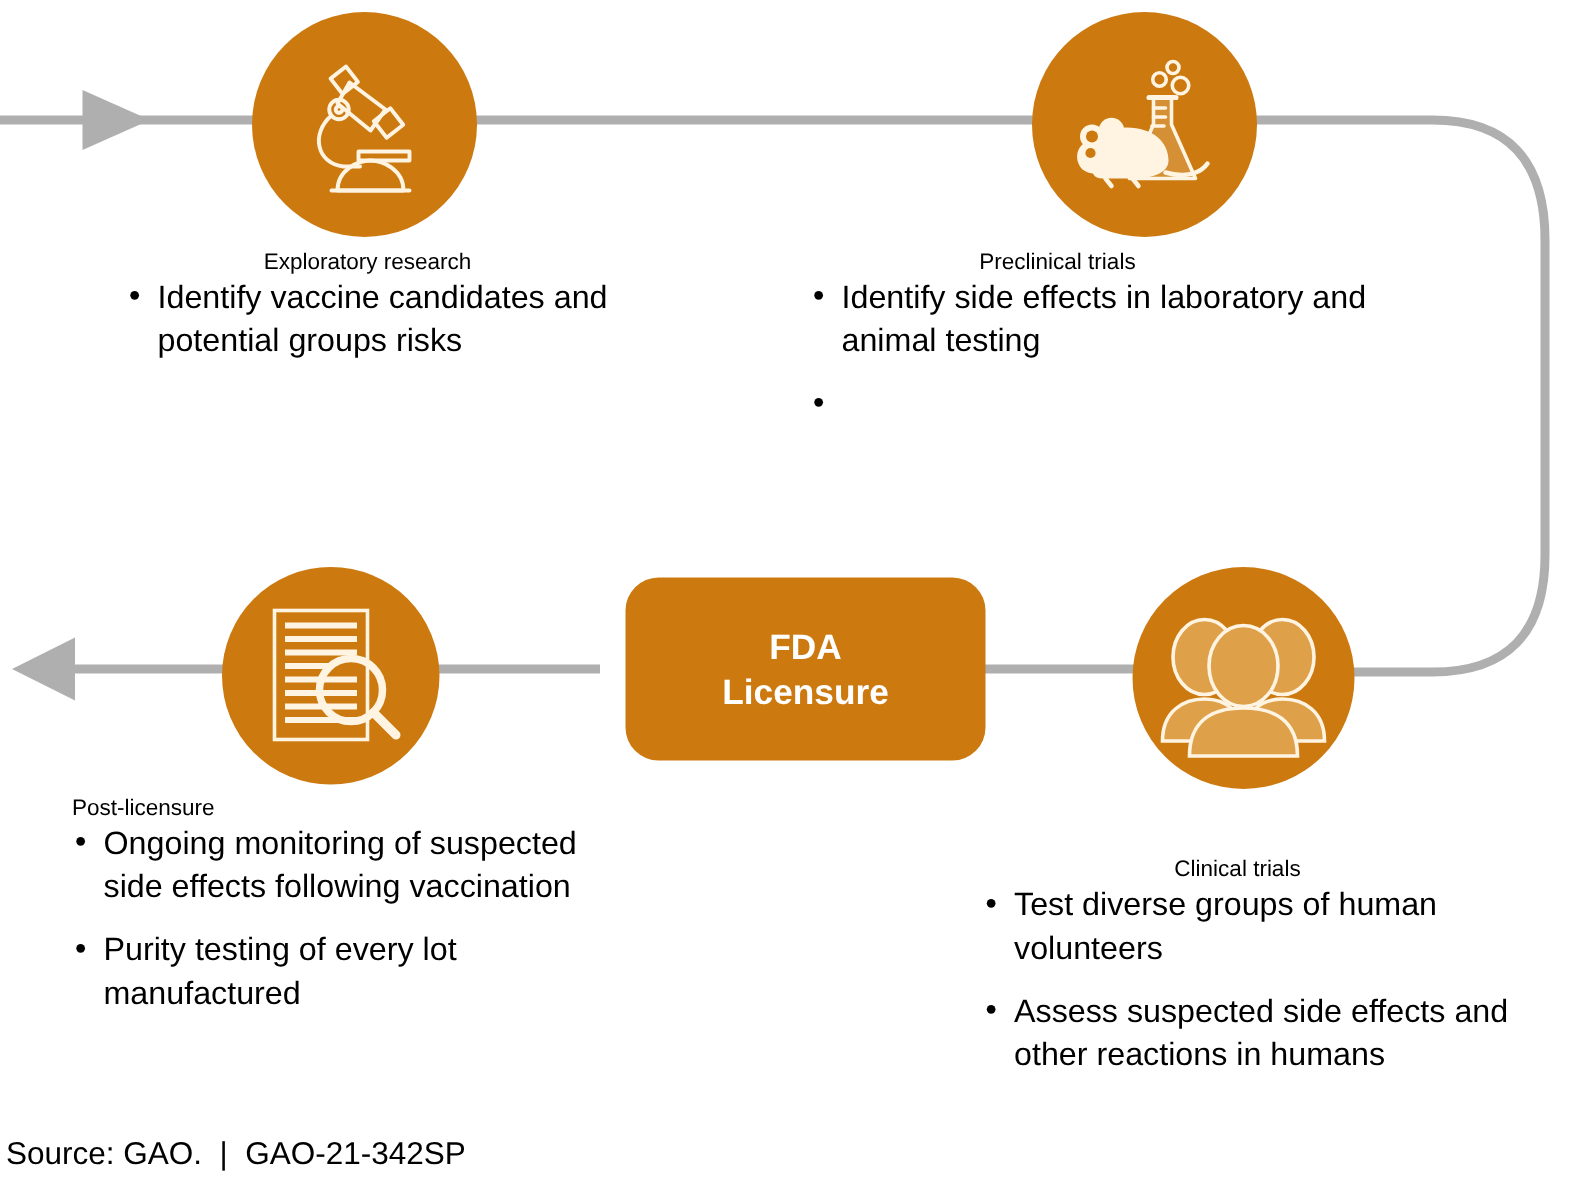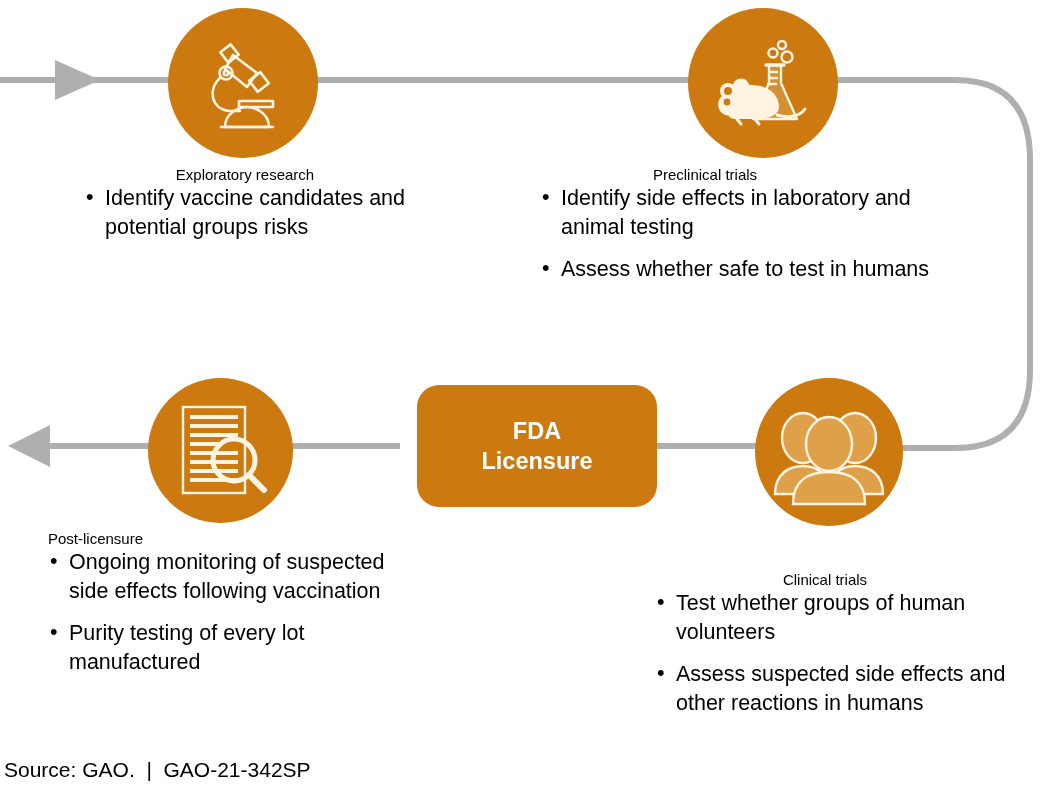--- a/index.html
+++ b/index.html
@@ -190,21 +190,21 @@
 
     <path d="M 66 84 C 80 88, 90 84, 94 78" stroke="#FFF4E2" stroke-width="3"></path>
 
     <path d="M 26 88 L 30 93 M 44 88 L 48 93" stroke="#FFF4E2" stroke-width="3"></path>
   </svg>
 </div>
 <div class="stage-text" id="stage-preclinical-text">
   <div class="stage-heading">Preclinical trials</div>
   <ul class="bullet-list">
     <li><span class="bullet-dot">•</span><span>Identify side effects in laboratory and animal testing</span></li>
-    <li><span class="bullet-dot">•</span><span>Assess whether safe to test in humans</span></li>
+    <li><span class="bullet-dot">•</span></li>
   </ul>
 </div>
 
 <div id="fda-box">
   <span>FDA</span>
   <span>Licensure</span>
 </div>
 
 <div class="node-circle" id="stage-clinical-circle">
   <svg width="128" height="128" viewBox="0 0 128 128" fill="none" stroke="#FFF4E2" stroke-width="2.4">
@@ -215,21 +215,21 @@
     <path d="M 64 106 C 64 86, 76 78, 90 78 C 104 78, 118 86, 118 106 Z" fill="#DFA04A" stroke="#FFF4E2"></path>
     <ellipse cx="90" cy="50" rx="21" ry="25" fill="#DFA04A" stroke="#FFF4E2"></ellipse>
 
     <path d="M 28 116 C 28 92, 44 84, 64 84 C 84 84, 100 92, 100 116 Z" fill="#DFA04A" stroke="#FFF4E2"></path>
     <ellipse cx="64" cy="56" rx="23" ry="27" fill="#DFA04A" stroke="#FFF4E2"></ellipse>
   </svg>
 </div>
 <div class="stage-text" id="stage-clinical-text">
   <div class="stage-heading">Clinical trials</div>
   <ul class="bullet-list">
-    <li><span class="bullet-dot">•</span><span>Test whether groups of human volunteers</span></li>
+    <li><span class="bullet-dot">•</span><span>Test diverse groups of human volunteers</span></li>
     <li><span class="bullet-dot">•</span><span>Assess suspected side effects and other reactions in humans</span></li>
   </ul>
 </div>
 
 <div class="node-circle" id="stage-postlicensure-circle">
   <svg width="100" height="100" viewBox="0 0 100 100" fill="none" stroke="#FFF4E2" stroke-width="2.4" stroke-linecap="butt">
 
     <rect x="12" y="6" width="62" height="86"></rect>
 
     <line x1="19" y1="16" x2="67" y2="16" stroke-width="4"></line>

